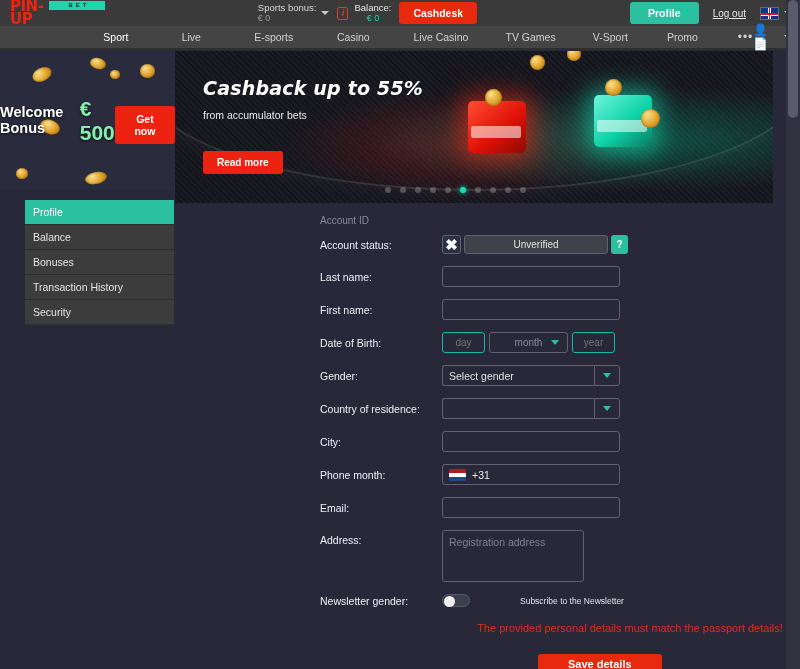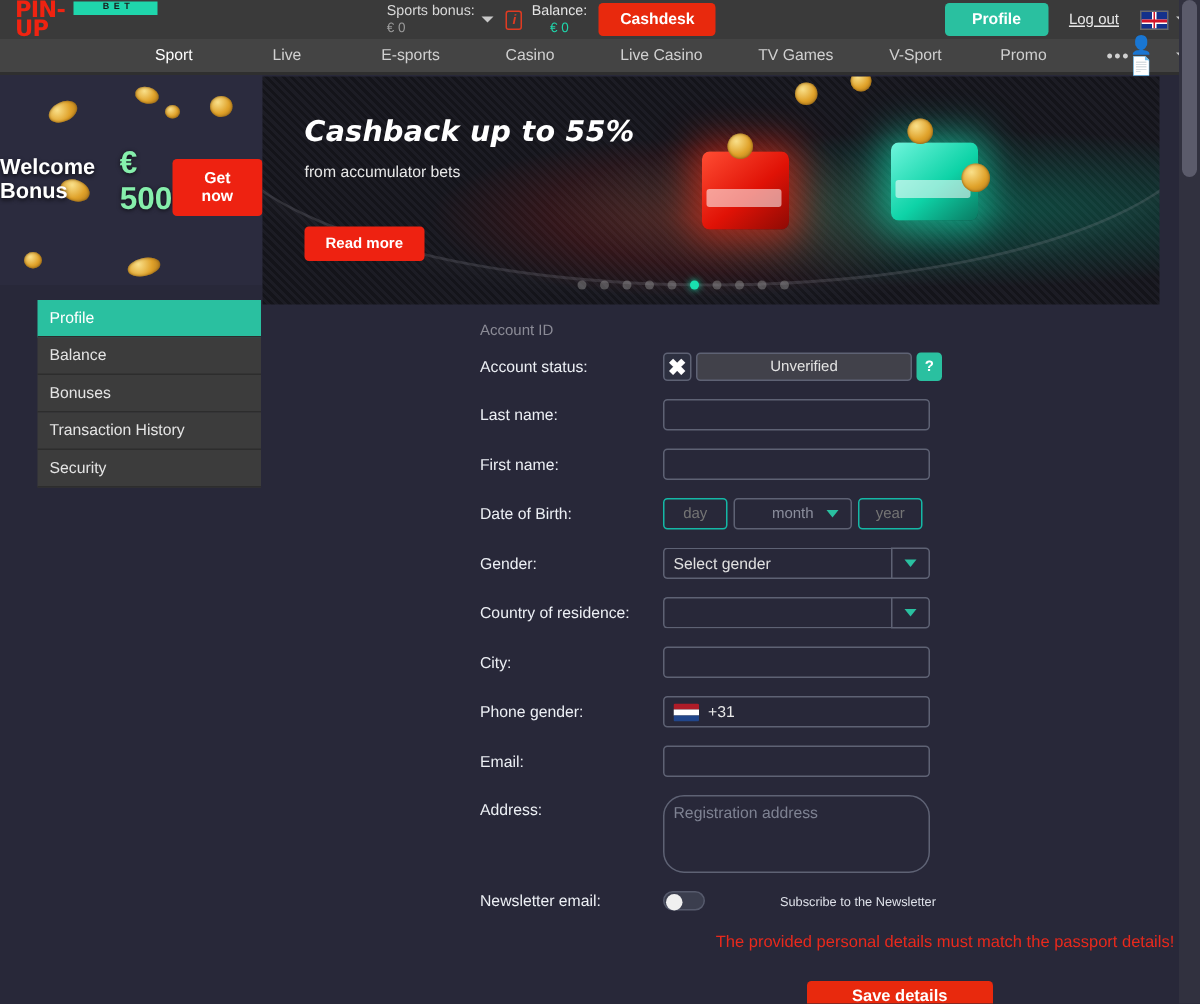--- a/index.html
+++ b/index.html
@@ -233,22 +233,22 @@
   }
 
   .flag-nl { width:17px; height:12px; border-radius:1px; overflow:hidden; margin-right:6px; flex-shrink:0;}
   .flag-nl div { height: 4px; }
   .phone-fld {
     width: 178px; height: 21px; border:1px solid #5e6274; border-radius:3px;
     display:flex; align-items:center; padding: 0 6px; color:#e8e8e8; font-size:10.5px;
   }
 
   .addr-area {
-    width: 178px; height: 52px; background: transparent;
-    border:1px solid #5e6274; border-radius:14px; color:#e8e8e8;
+    width: 142px; height: 52px; background: transparent;
+    border:1px solid #5e6274; border-radius:3px; color:#e8e8e8;
     font-size:10.5px; padding: 5px 6px; resize:none; outline:none;
     font-family:"Liberation Sans", sans-serif;
   }
   .addr-area::placeholder { color:#7e8292; }
 
   .toggle {
     width: 28px; height: 13px; border-radius: 7px; background:#3b3e4e;
     border:1px solid #565a6c; position:relative; cursor:pointer;
   }
   .toggle .knob {
@@ -457,21 +457,21 @@
           </div>
         </div>
       </div>
 
       <div class="row">
         <div class="row-label">City:</div>
         <input class="fld" type="text" value="" style="">
       </div>
 
       <div class="row">
-        <div class="row-label">Phone gender:</div>
+        <div class="row-label">Phone month:</div>
         <div class="phone-fld">
           <div class="flag-nl">
             <div style="background:#ae1c28"></div>
             <div style="background:#ffffff"></div>
             <div style="background:#21468b"></div>
           </div>
           <span>+31</span>
         </div>
       </div>
 
@@ -479,21 +479,21 @@
         <div class="row-label">Email:</div>
         <input class="fld" type="text" value="" style="">
       </div>
 
       <div class="row" style="align-items:flex-start">
         <div class="row-label" style="padding-top:4px">Address:</div>
         <textarea class="addr-area" placeholder="Registration address" style=""></textarea>
       </div>
 
       <div class="row">
-        <div class="row-label">Newsletter email:</div>
+        <div class="row-label">Newsletter gender:</div>
         <div class="toggle">
           <div class="knob"></div>
         </div>
         <span class="newsletter-link">Subscribe to the Newsletter</span>
       </div>
 
       <div class="warn-msg">The provided personal details must match the passport details!</div>
       <button class="btn-save">Save details</button>
     </div>
   </div>

